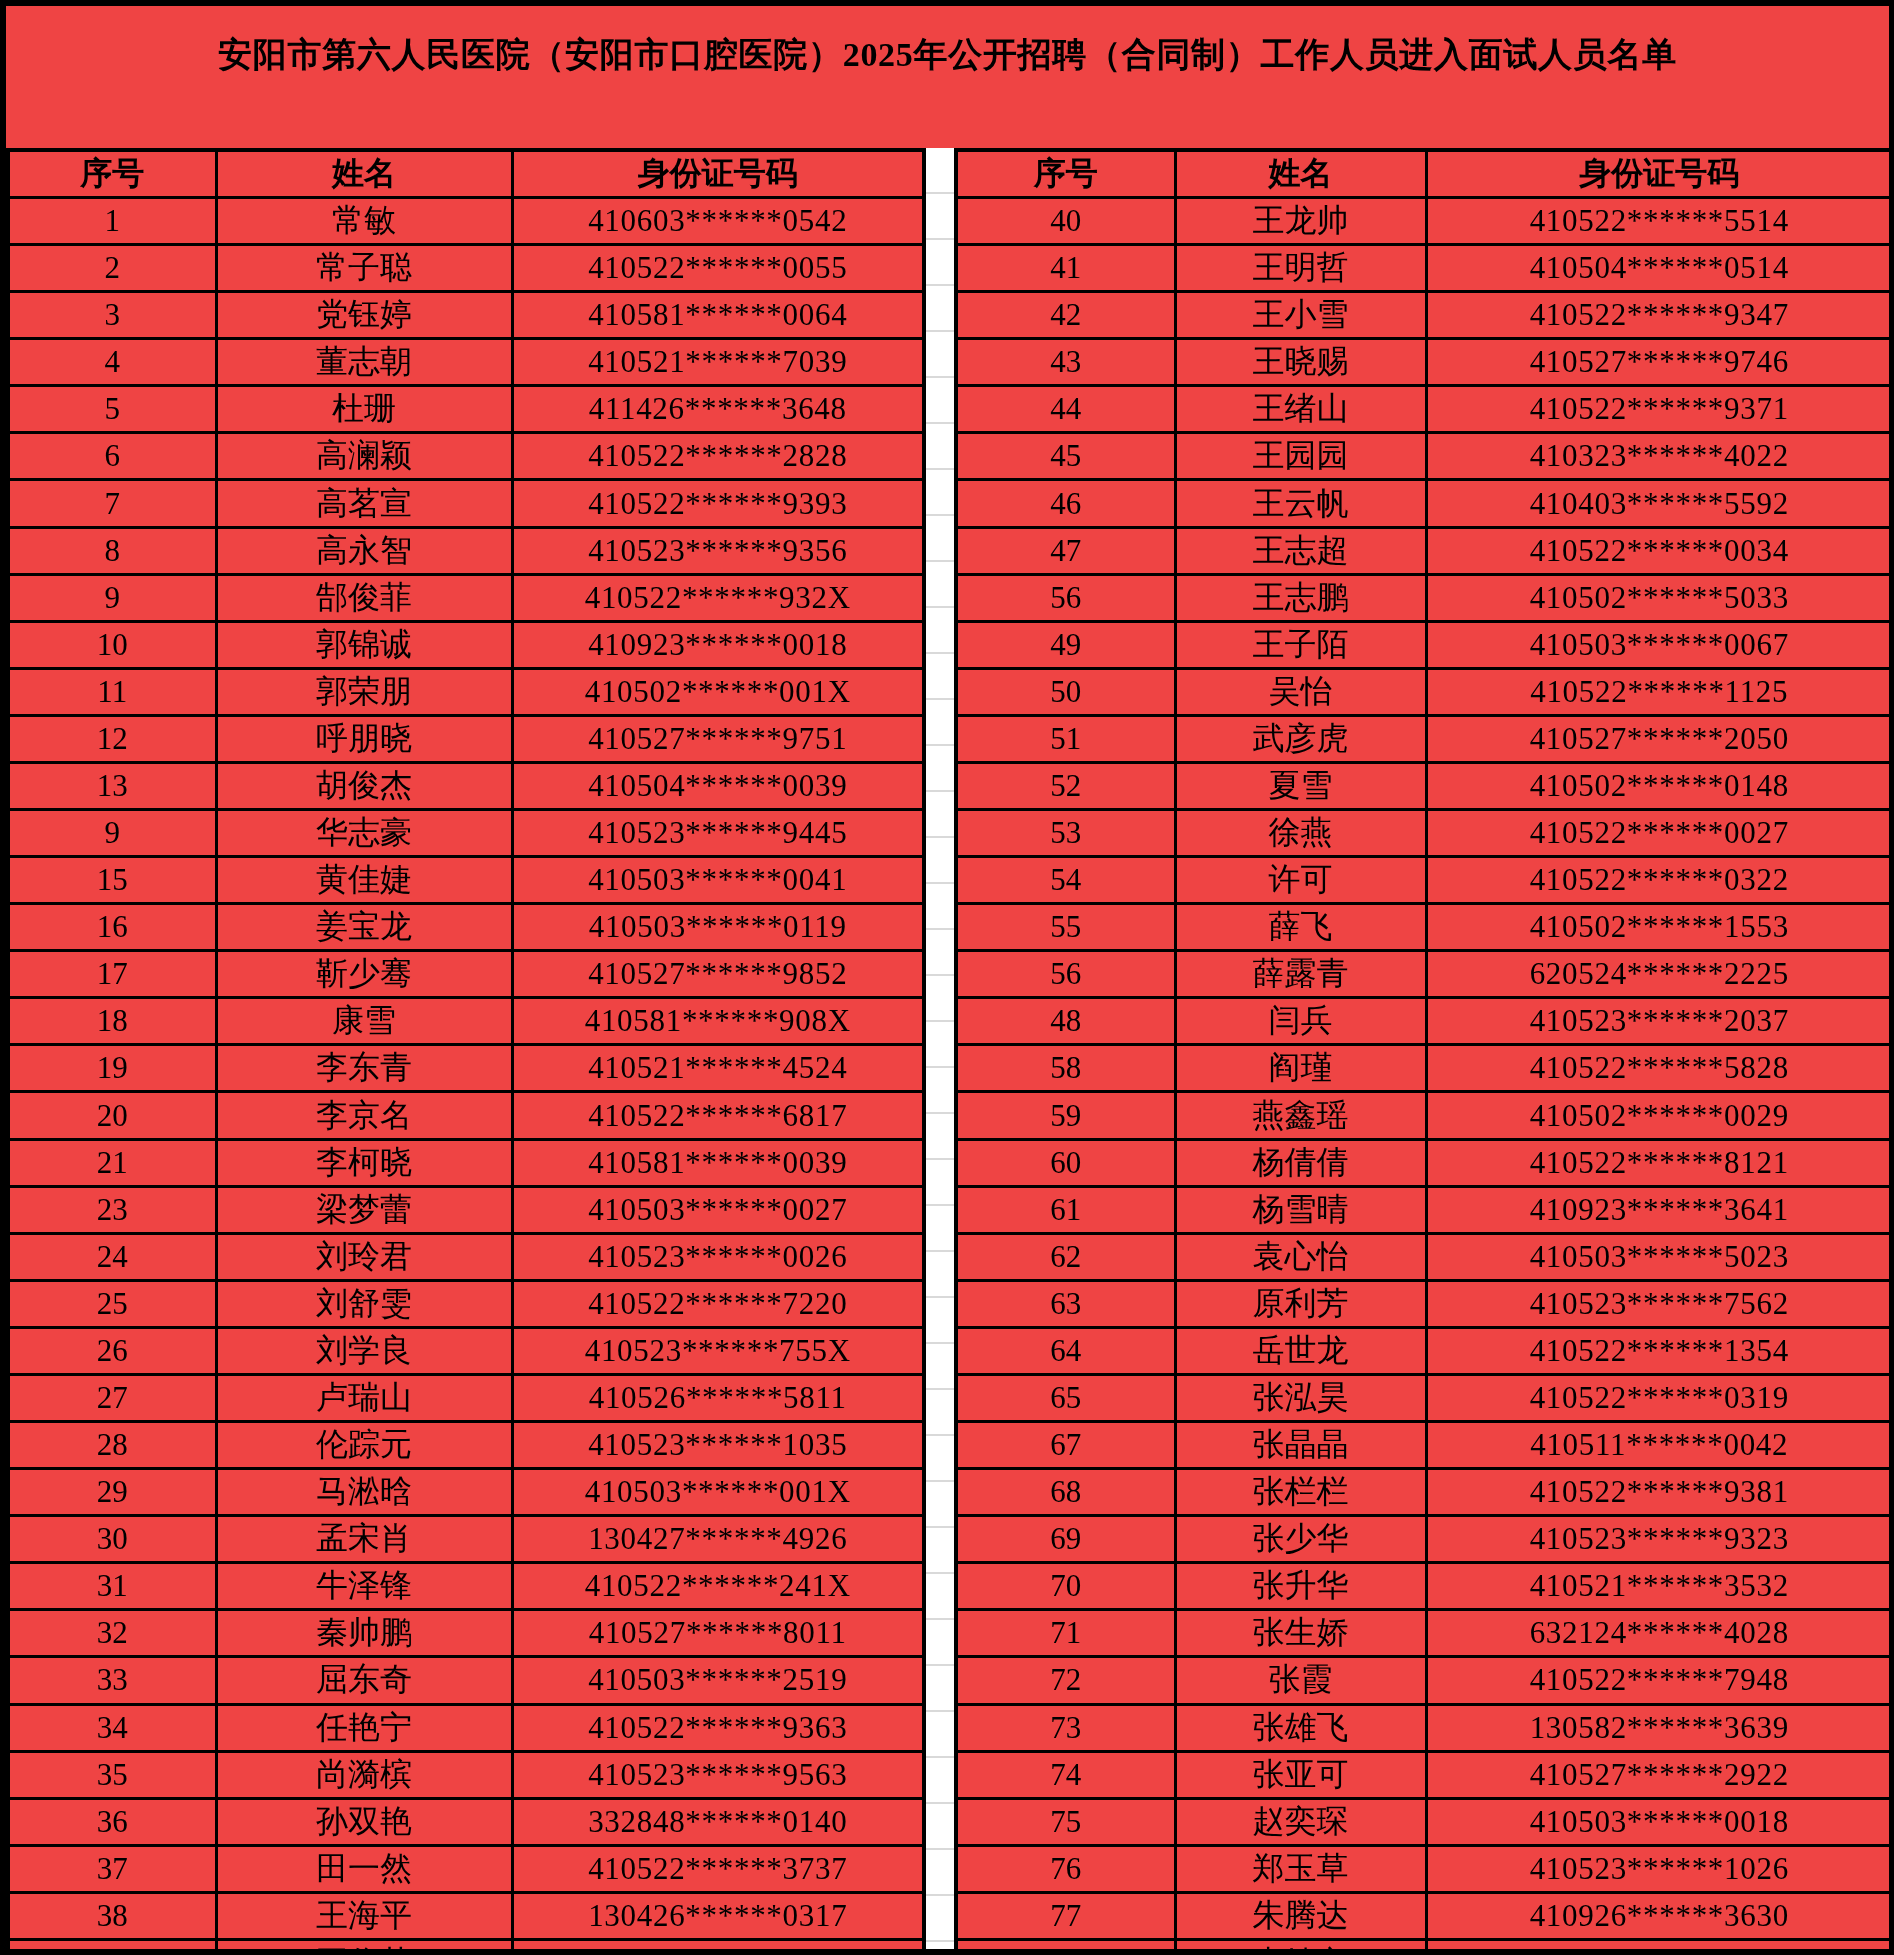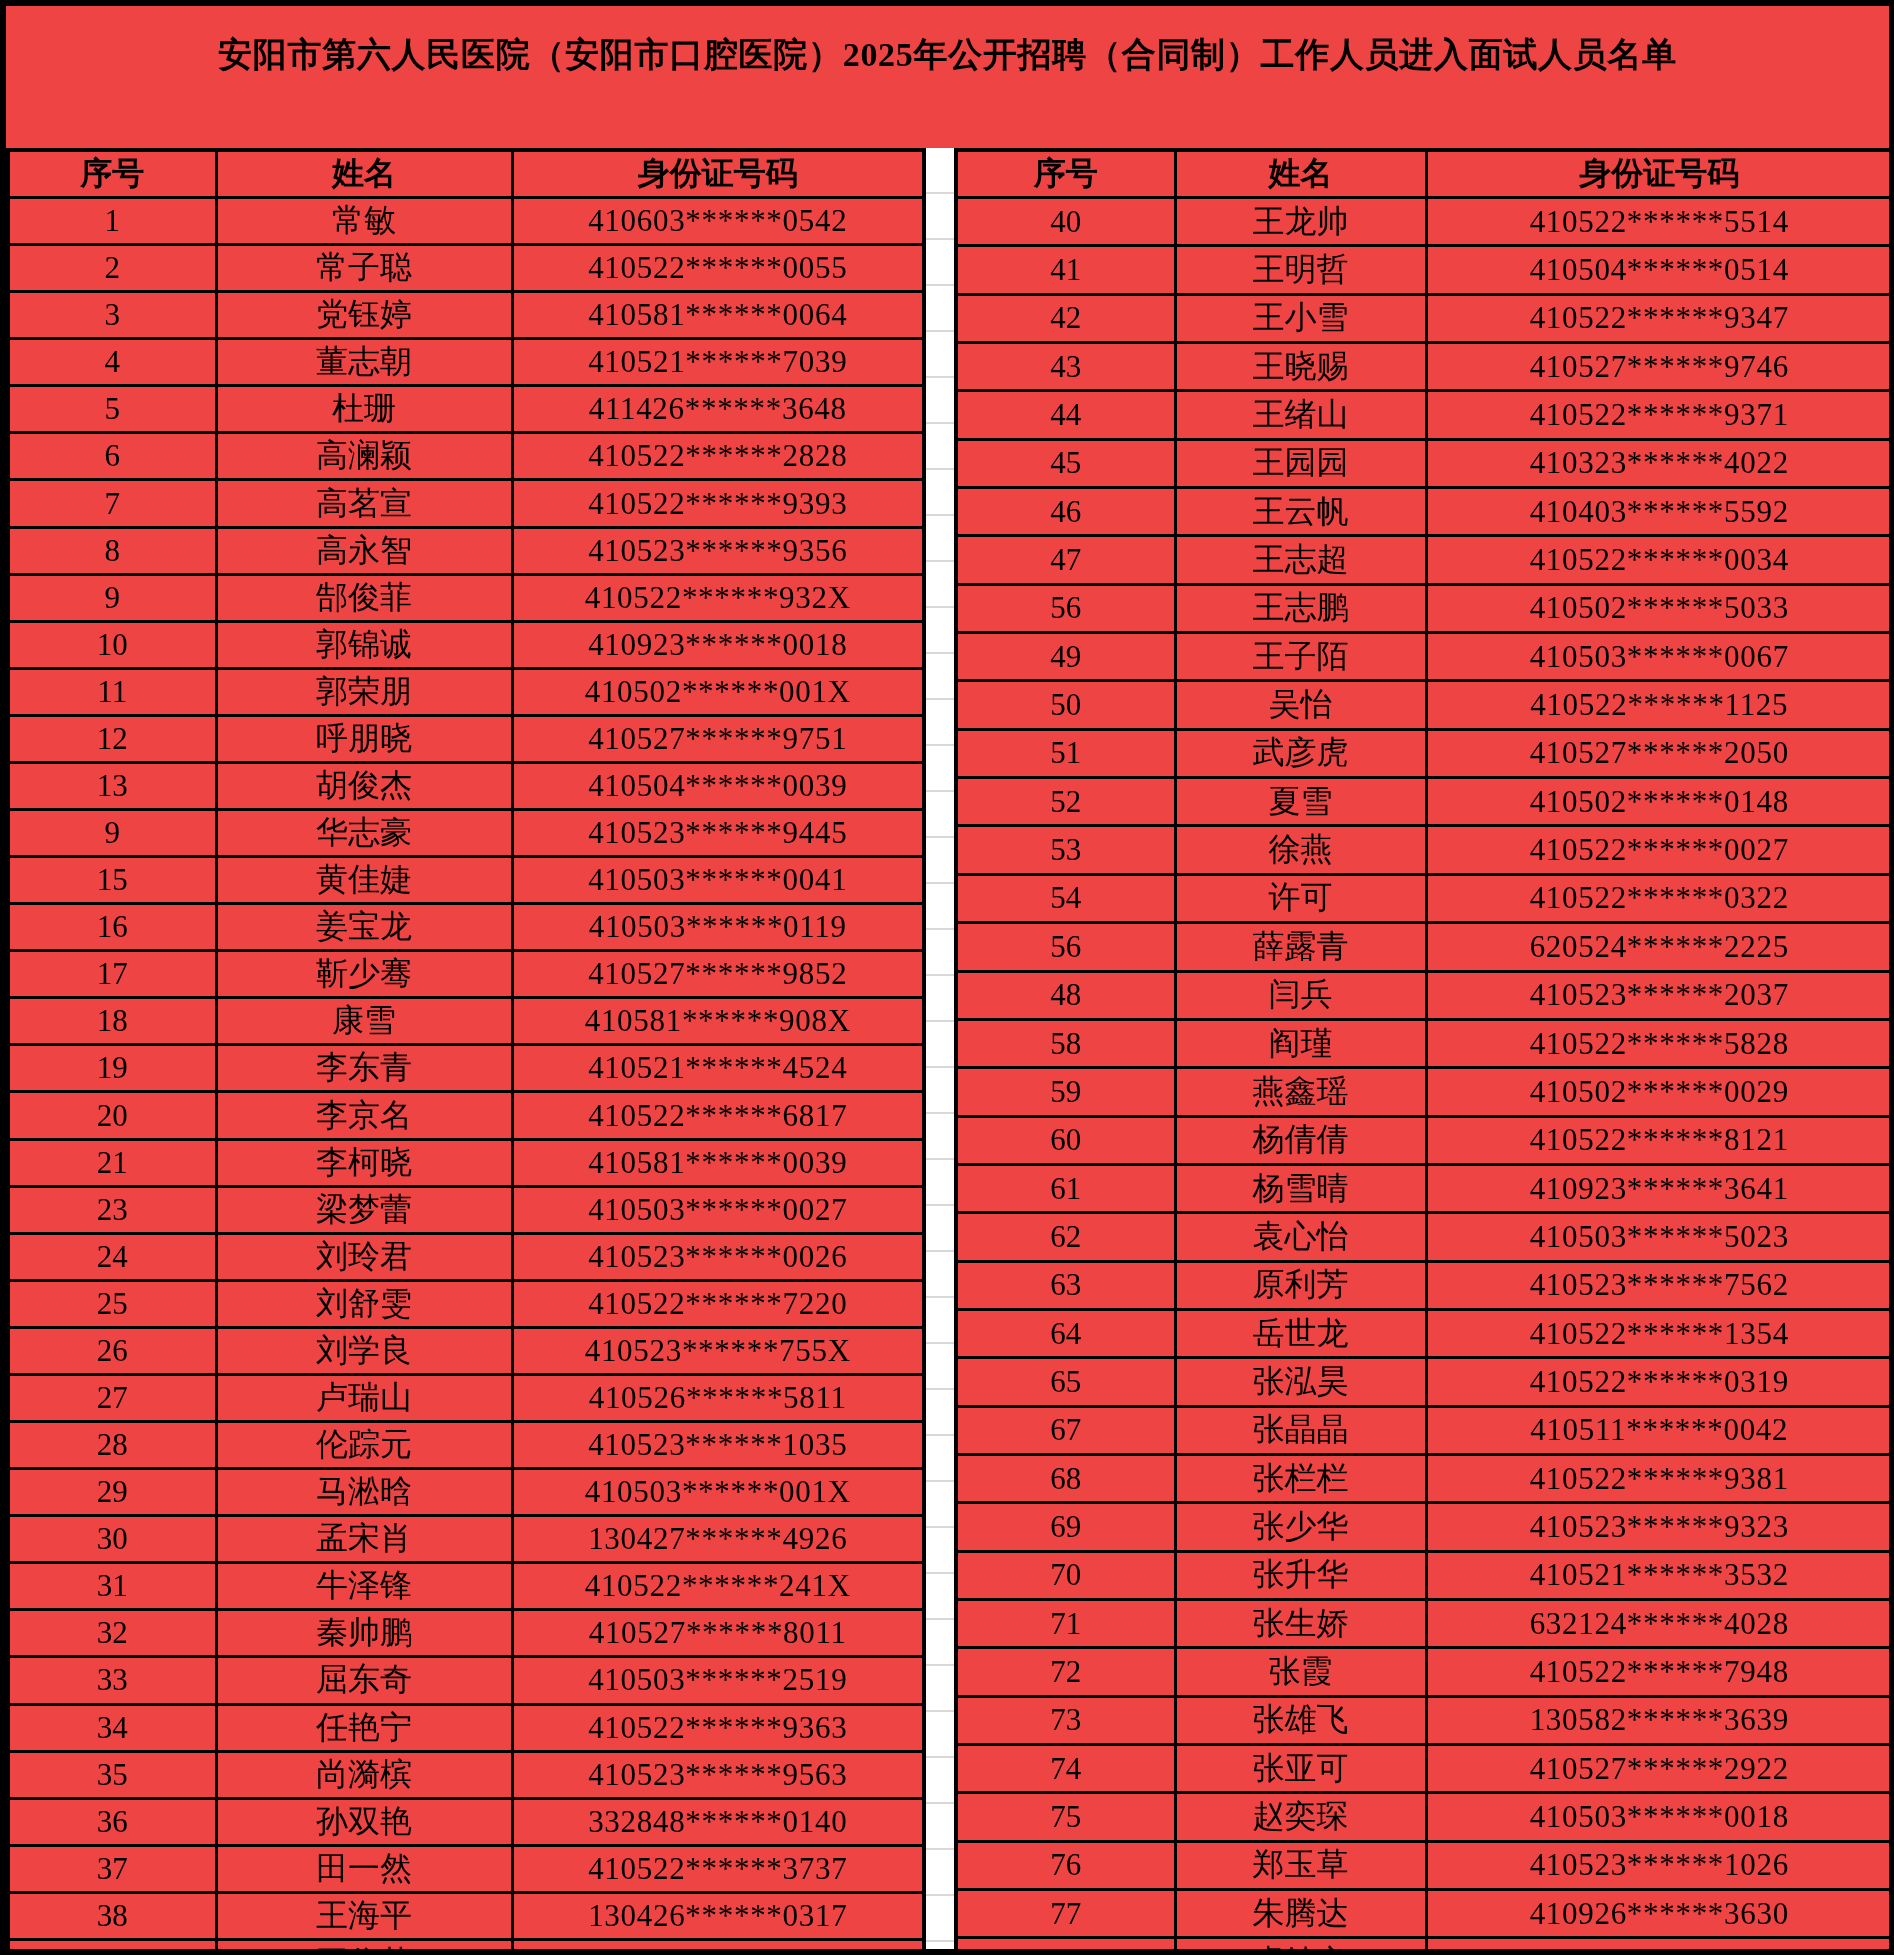--- a/index.html
+++ b/index.html
@@ -391,20 +391,25 @@
             <td class="c-no">53</td>
             <td class="c-name">徐燕</td>
             <td class="c-id">410522******0027</td>
           </tr>
           <tr>
             <td class="c-no">54</td>
             <td class="c-name">许可</td>
             <td class="c-id">410522******0322</td>
           </tr>
           <tr>
+            <td class="c-no">55</td>
+            <td class="c-name">薛飞</td>
+            <td class="c-id">410502******1553</td>
+          </tr>
+          <tr>
             <td class="c-no">56</td>
             <td class="c-name">薛露青</td>
             <td class="c-id">620524******2225</td>
           </tr>
           <tr>
             <td class="c-no">48</td>
             <td class="c-name">闫兵</td>
             <td class="c-id">410523******2037</td>
           </tr>
           <tr>

